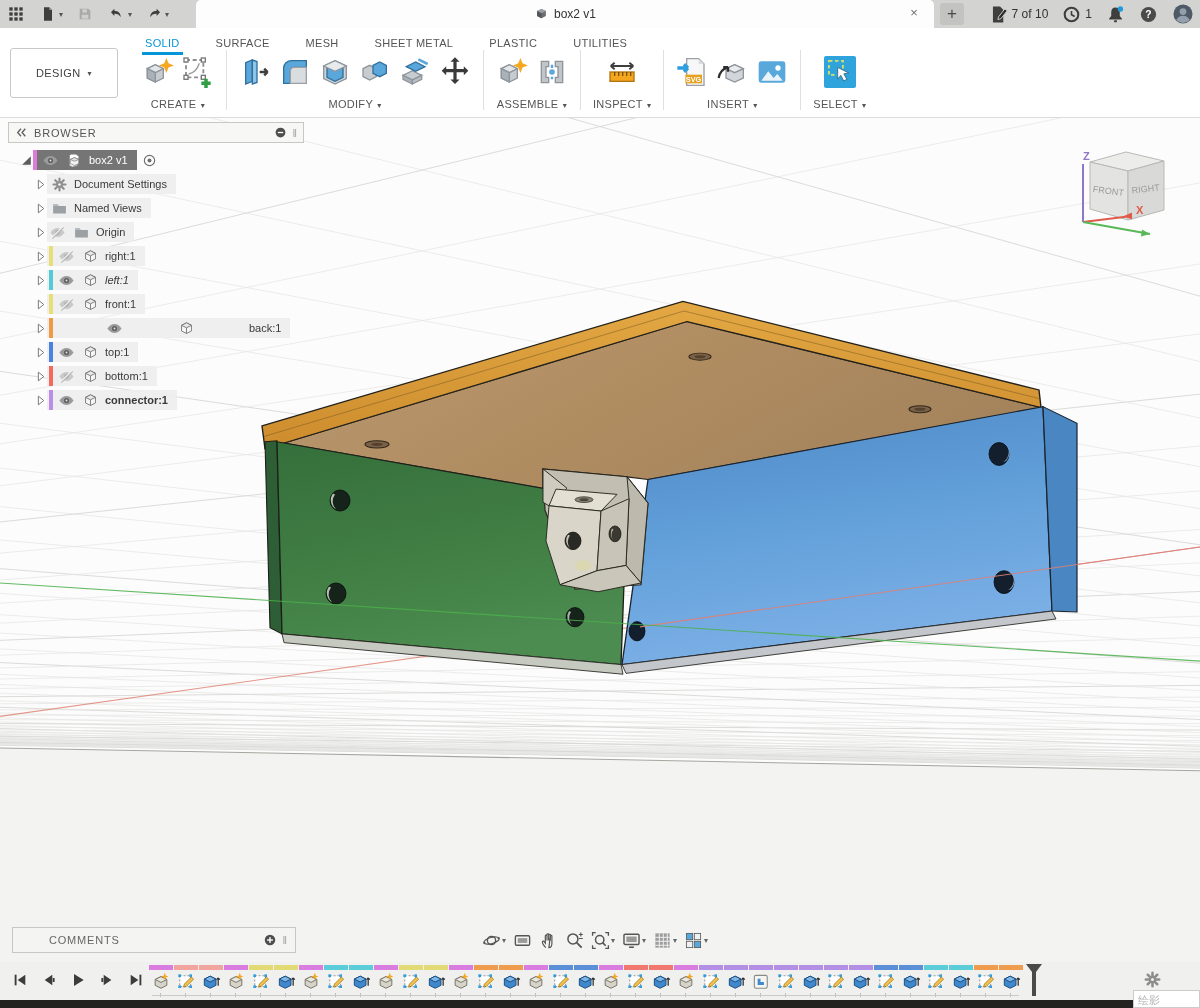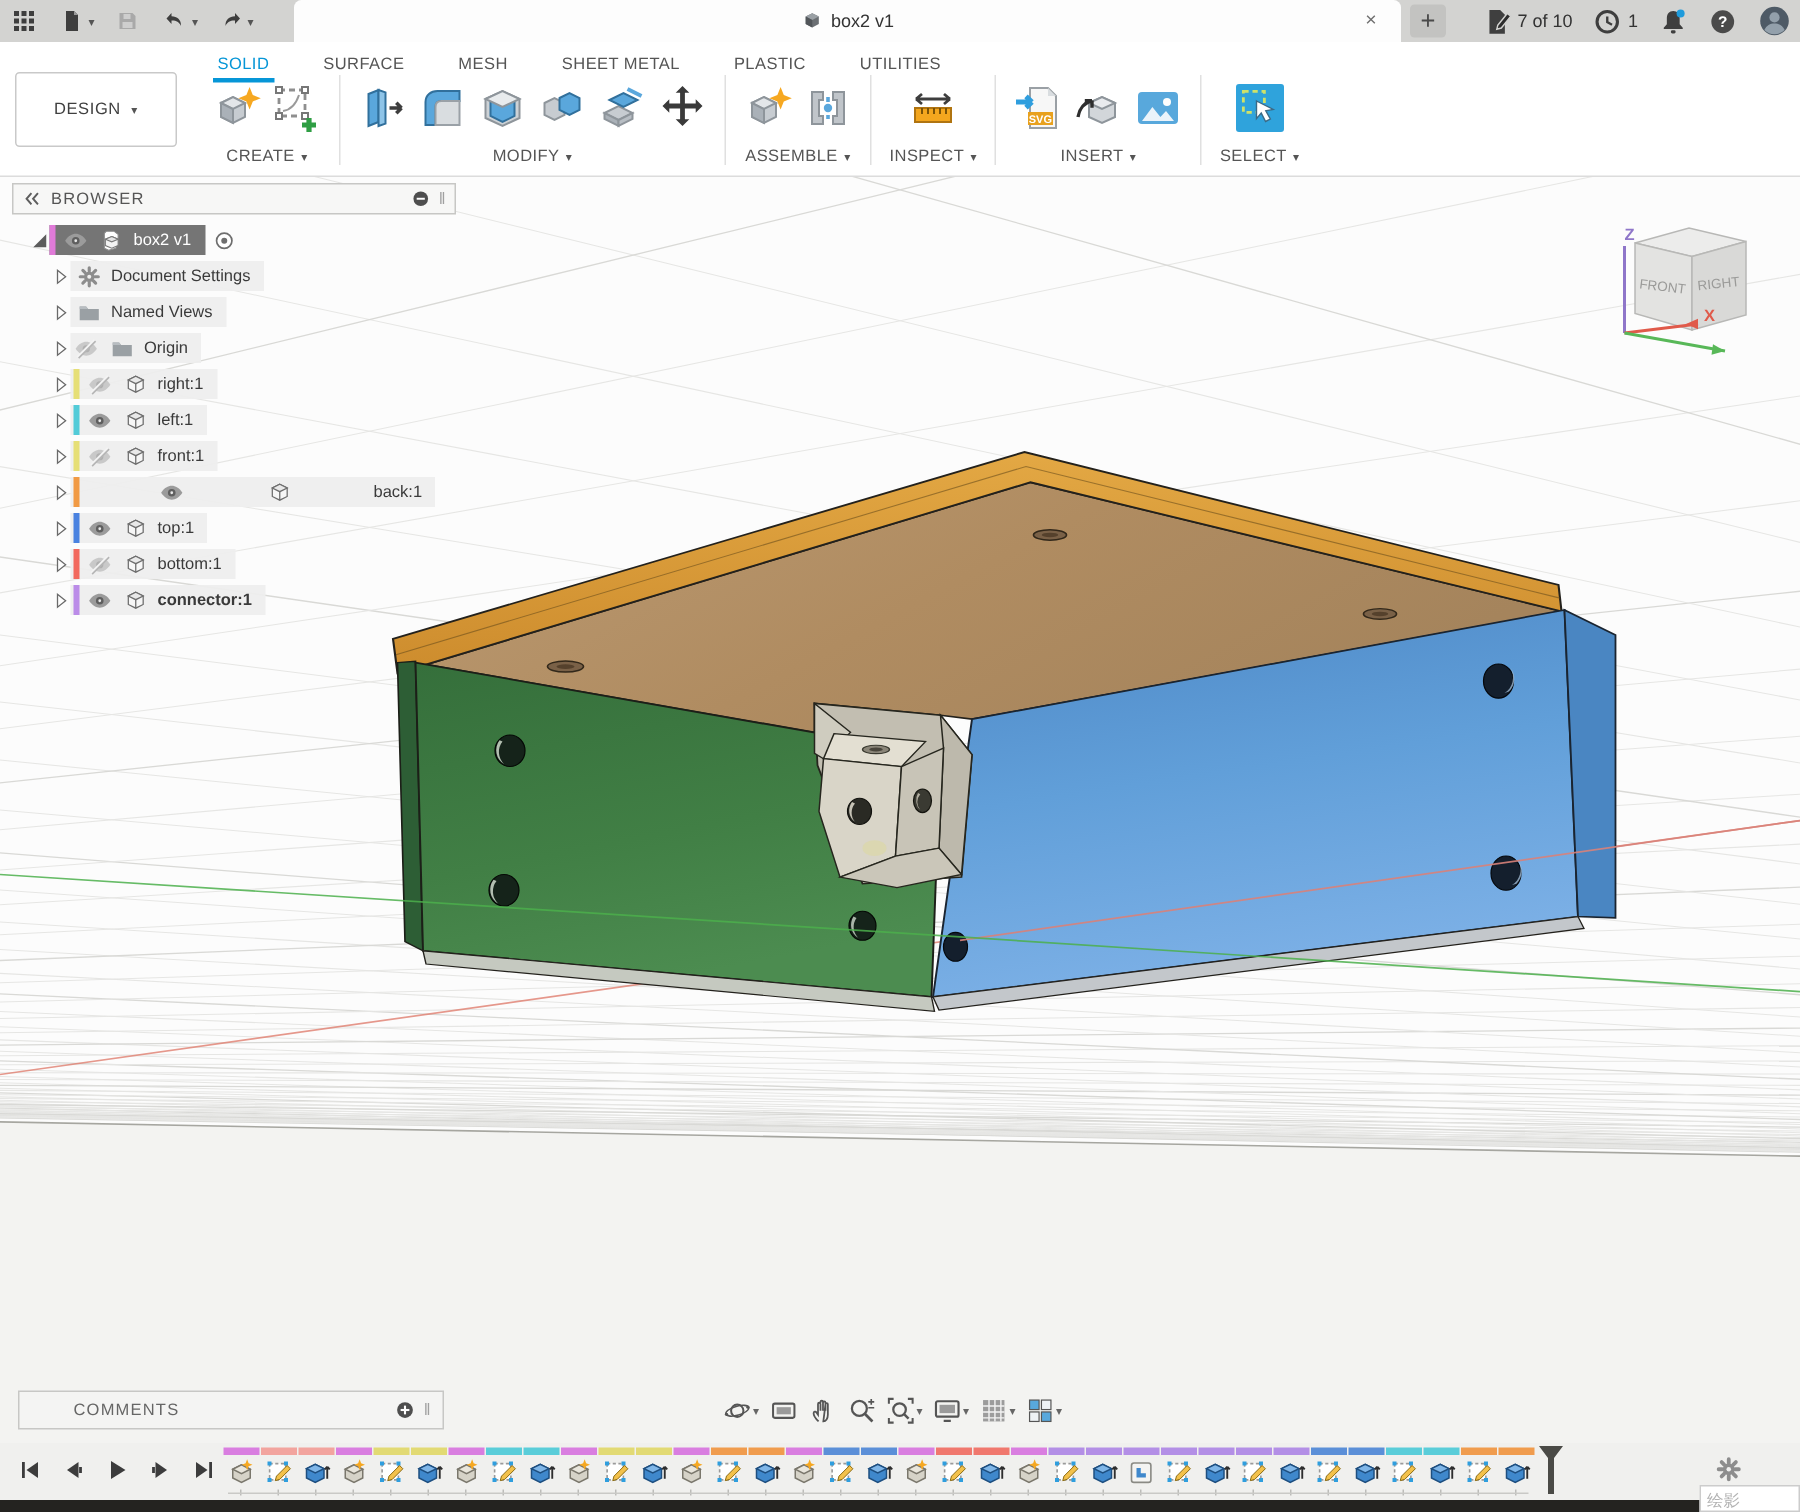--- a/index.html
+++ b/index.html
@@ -633,21 +633,21 @@
                 <path d="M12 4l7 3.5L12 11 5 7.5z" fill="#e9e9e9" stroke="#6e6e6e" stroke-width="1.2"></path>
                 <path d="M12 11v8" stroke="#6e6e6e" stroke-width="1.2"></path>
               </svg></span>
             <span class="blabel">right:1</span>
           </span>
         </div>
         <div class="brow">
           <span class="tri ind2"><svg viewBox="0 0 24 24">
               <path d="M8 4l10 8-10 8z" fill="#fdfdfd" stroke="#6a6a6a" stroke-width="1.6"></path>
             </svg></span>
-          <span class="chip" style="padding-left: 2px;">
+          <span class="chip" style="padding-left: 2px; font-style: italic;">
             <span class="cbar" style="background: rgb(82, 203, 216);"></span>
             <span class="beye"><svg viewBox="0 0 24 24">
                 <path d="M2 12c3-4.5 6.5-6.5 10-6.5S19 7.5 22 12c-3 4.5-6.5 6.5-10 6.5S5 16.5 2 12z" fill="#9b9b9b"></path>
                 <circle cx="12" cy="12" r="3.6" fill="#5f5f5f"></circle>
                 <circle cx="12" cy="12" r="1.3" fill="#e8e8e8"></circle>
               </svg></span>
             <span class="bicn"><svg viewBox="0 0 24 24">
                 <path d="M12 4l7 3.5v8L12 19l-7-3.5v-8z" fill="#f6f6f6" stroke="#6e6e6e" stroke-width="1.2"></path>
                 <path d="M12 4l7 3.5L12 11 5 7.5z" fill="#e9e9e9" stroke="#6e6e6e" stroke-width="1.2"></path>
                 <path d="M12 11v8" stroke="#6e6e6e" stroke-width="1.2"></path>

